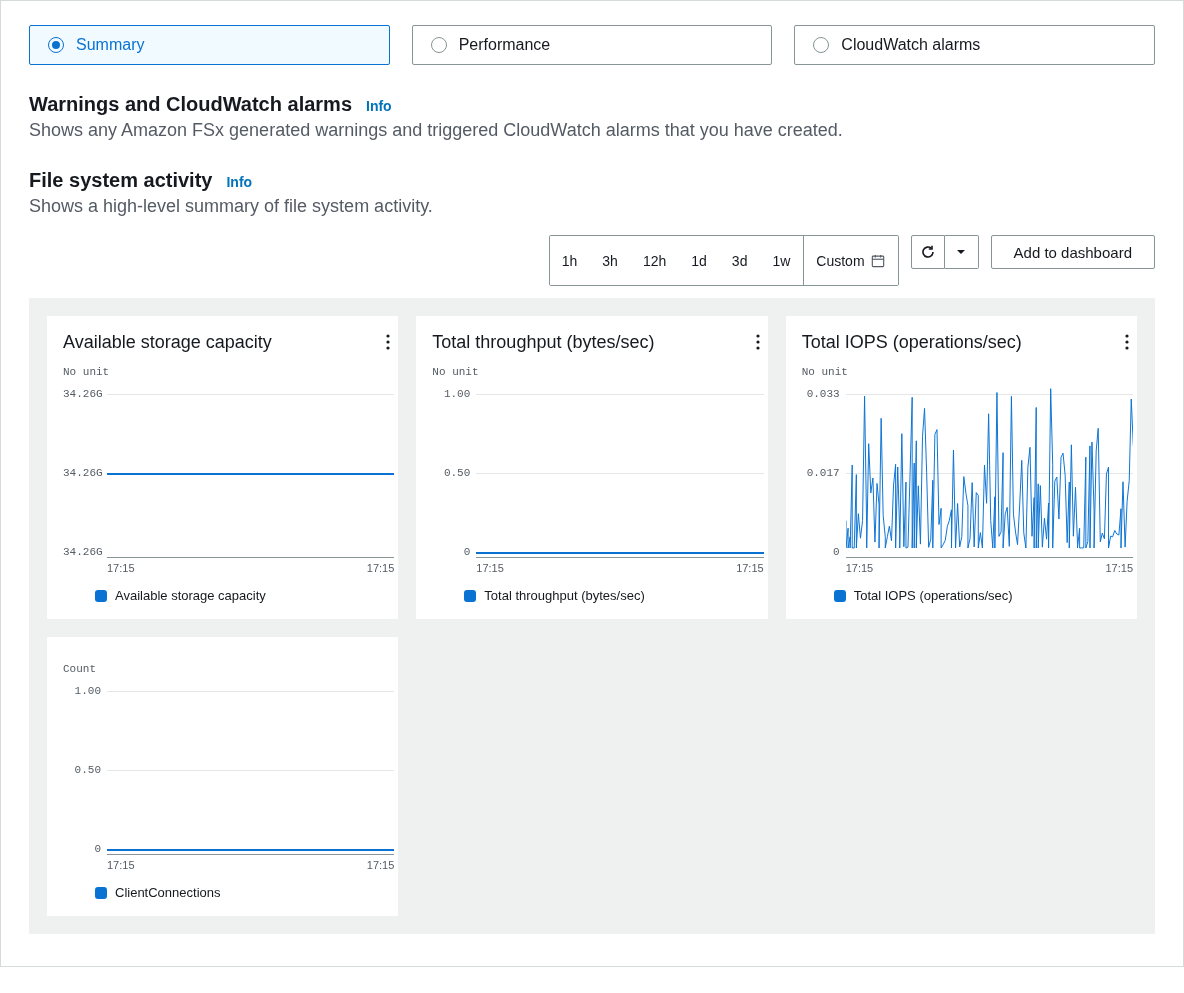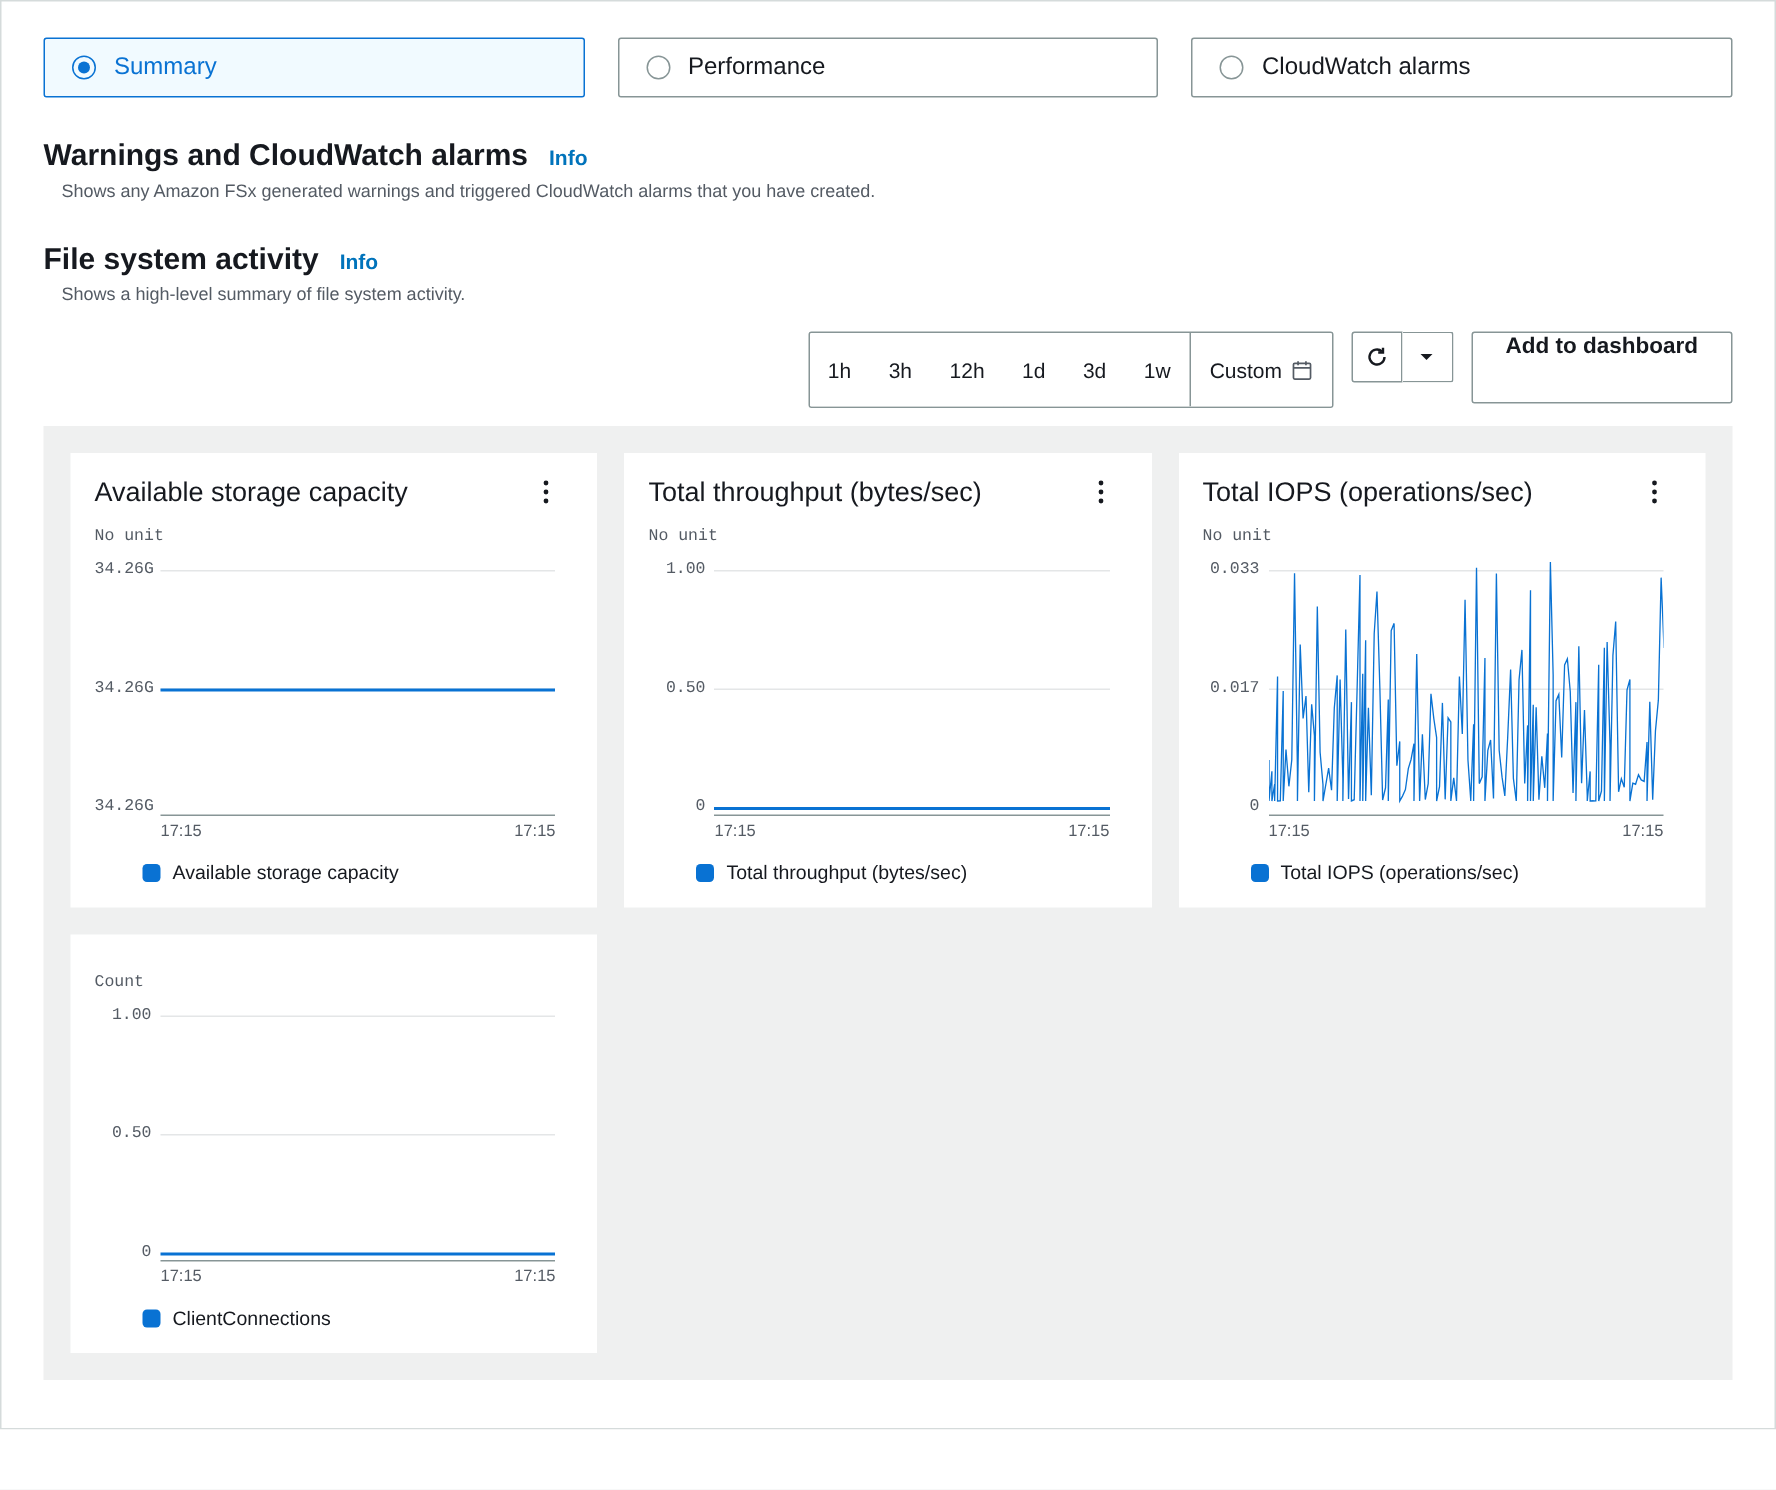--- a/index.html
+++ b/index.html
@@ -64,21 +64,21 @@
   .tab.selected .radio { border-color: var(--aws-blue-2); }
   .radio .dot {
     width:8px; height:8px; border-radius:50%; background:var(--aws-blue-2);
     display:none;
   }
   .tab.selected .radio .dot { display:block; }
 
   
   h2.section-title { font-size:20px; font-weight:700; margin:28px 0 4px 0; display:flex; align-items:baseline; gap:14px;}
   .info-link { font-size:14px; font-weight:700; color:var(--aws-link); cursor:pointer; }
-  .section-desc { color:var(--aws-text2); margin:2px 0 0 12px; font-size:12px;}
+  .section-desc { color:var(--aws-text2); margin:2px 0 0 0; font-size:18px;}
 
   
   .toolbar-row {
     display:flex; justify-content:flex-end; align-items:stretch; gap:12px;
     margin-top:18px;
   }
   .seg-group {
     display:flex;
     border:1px solid var(--aws-border3);
     border-radius:2px;
@@ -99,44 +99,44 @@
     background:#fff;
     height:34px; width:34px;
     display:flex; align-items:center; justify-content:center;
     cursor:pointer;
     border-radius:2px 0 0 2px;
   }
   .icon-btn + .icon-btn { border-left:none; border-radius:0 2px 2px 0;}
   .btn {
     border:1px solid var(--aws-border3);
     background:#fff;
-    height:48px;
+    height:34px;
     padding:0 22px;
-    display:flex; align-items:flex-start; justify-content:center;
-    font-size:15px; font-weight:700;
+    display:flex; align-items:center; justify-content:center;
+    font-size:15px; font-weight:400;
     color:var(--aws-ink);
     cursor:pointer;
     border-radius:2px;
   }
   .pair { display:flex; }
   svg { display:block; }
 
   
   .charts-wrap {
     margin-top:12px;
     background: var(--canvas-bg);
     padding:18px;
     display:grid;
     grid-template-columns: repeat(3, 1fr);
     gap:18px;
   }
   .chart-card {
     background: var(--panel-bg);
     border:0;
-    padding:14px 28px 16px 16px;
+    padding:14px 4px 16px 16px;
     position:relative;
   }
   .chart-title-row { display:flex; align-items:center; justify-content:space-between; }
   .chart-title { font-size:18px; font-weight:400; color:var(--aws-ink); }
   .chart-menu { cursor:pointer; padding:4px; }
   .chart-units { font-size:11px; color:var(--aws-text2); margin-top:12px;font-family:Liberation Mono, monospace; }
   .chart-plot {
     position:relative;
     margin-top:10px;
     height:170px;

